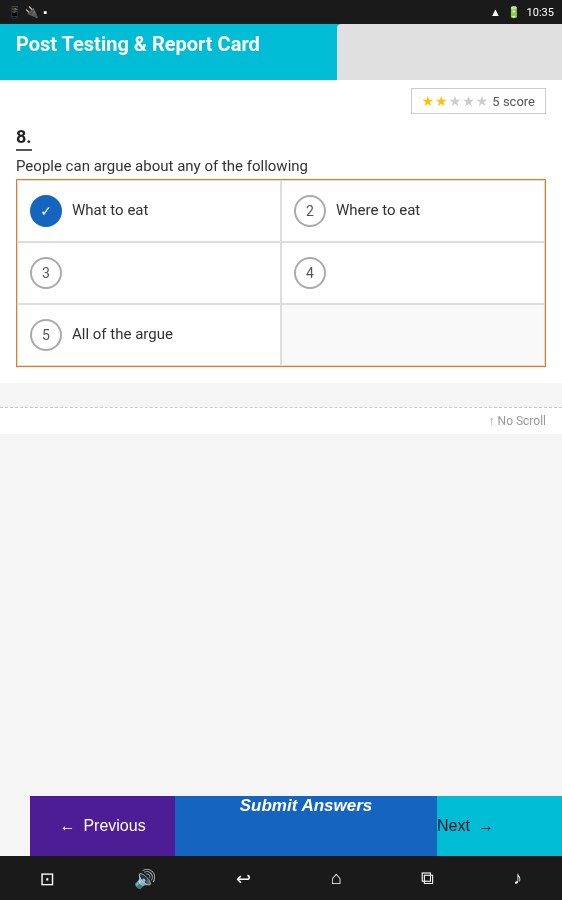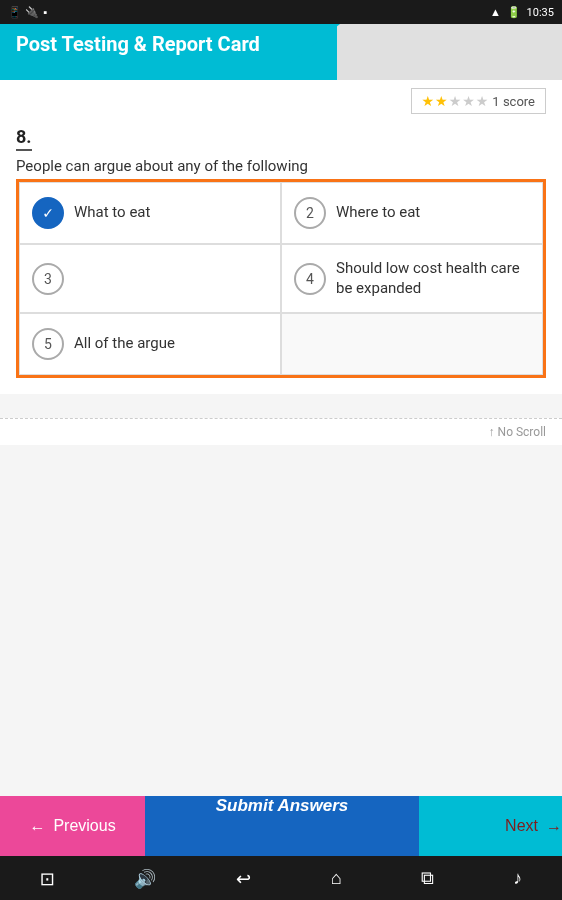--- a/index.html
+++ b/index.html
@@ -120,21 +120,21 @@
       font-size: 15px;
       color: #333;
       margin-bottom: 4px;
     }
 
     
     .options-grid {
       display: grid;
       grid-template-columns: 1fr 1fr;
       gap: 0;
-      border: 3px solid #f97316;
+      border: 1px solid #f97316;
     }
     .option-cell {
       display: flex;
       align-items: center;
       padding: 14px 12px;
       border: 1px solid #ddd;
       gap: 10px;
       cursor: pointer;
       background: white;
     }
@@ -180,55 +180,56 @@
     .bottom-nav {
       position: absolute;
       bottom: 44px;
       left: 0;
       width: 100%;
       height: 60px;
       display: flex;
       align-items: stretch;
     }
     .nav-prev {
-      background: #ec4899;
+      background: #4c1d95;
       color: white;
       display: flex;
       align-items: center;
       justify-content: center;
       gap: 8px;
       font-size: 16px;
       font-weight: 500;
       width: 145px;
       cursor: pointer;
       border: none;
+      margin-left: 30px;
     }
     .nav-submit {
       background: #1565c0;
       color: white;
       display: flex;
       align-items: flex-start;
       justify-content: center;
       font-size: 17px;
       font-style: italic;
       font-weight: bold;
       flex: 1;
       cursor: pointer;
       border: none;
     }
     .nav-next {
       background: #00bcd4;
-      color: #7f1d1d;
-      display: flex;
-      align-items: center;
-      justify-content: flex-end;
+      color: #0f172a;
+      display: flex;
+      align-items: center;
+      justify-content: flex-start;
       gap: 8px;
       font-size: 16px;
       font-weight: 500;
-      width: 143px;
+      width: 125px;
       cursor: pointer;
       border: none;
     }
 
     
     .device-bottom {
       position: absolute;
       bottom: 0;
       left: 0;
       width: 100%;
@@ -271,21 +272,21 @@
 
 <div class="score-section">
   <div class="score-badge">
     <div class="stars">
       <span class="star">★</span>
       <span class="star">★</span>
       <span class="star empty">★</span>
       <span class="star empty">★</span>
       <span class="star empty">★</span>
     </div>
-    <span>1 score</span>
+    <span>5 score</span>
   </div>
 </div>
 
 <div class="question-area">
   <div class="question-number">8.</div>
   <div class="question-text">People can argue about any of the following</div>
 
   
   <div class="options-grid">
 
@@ -296,21 +297,20 @@
     <div class="option-cell">
       <div class="option-number">2</div>
       <span class="option-label">Where to eat</span>
     </div>
 
     <div class="option-cell">
       <div class="option-number">3</div>
     </div>
     <div class="option-cell">
       <div class="option-number">4</div>
-      <span class="option-label">Should low cost health care be expanded</span>
     </div>
 
     <div class="option-cell">
       <div class="option-number">5</div>
       <span class="option-label">All of the argue</span>
     </div>
 
     <div class="option-cell" style="background:#f9f9f9;"></div>
 
   </div>

